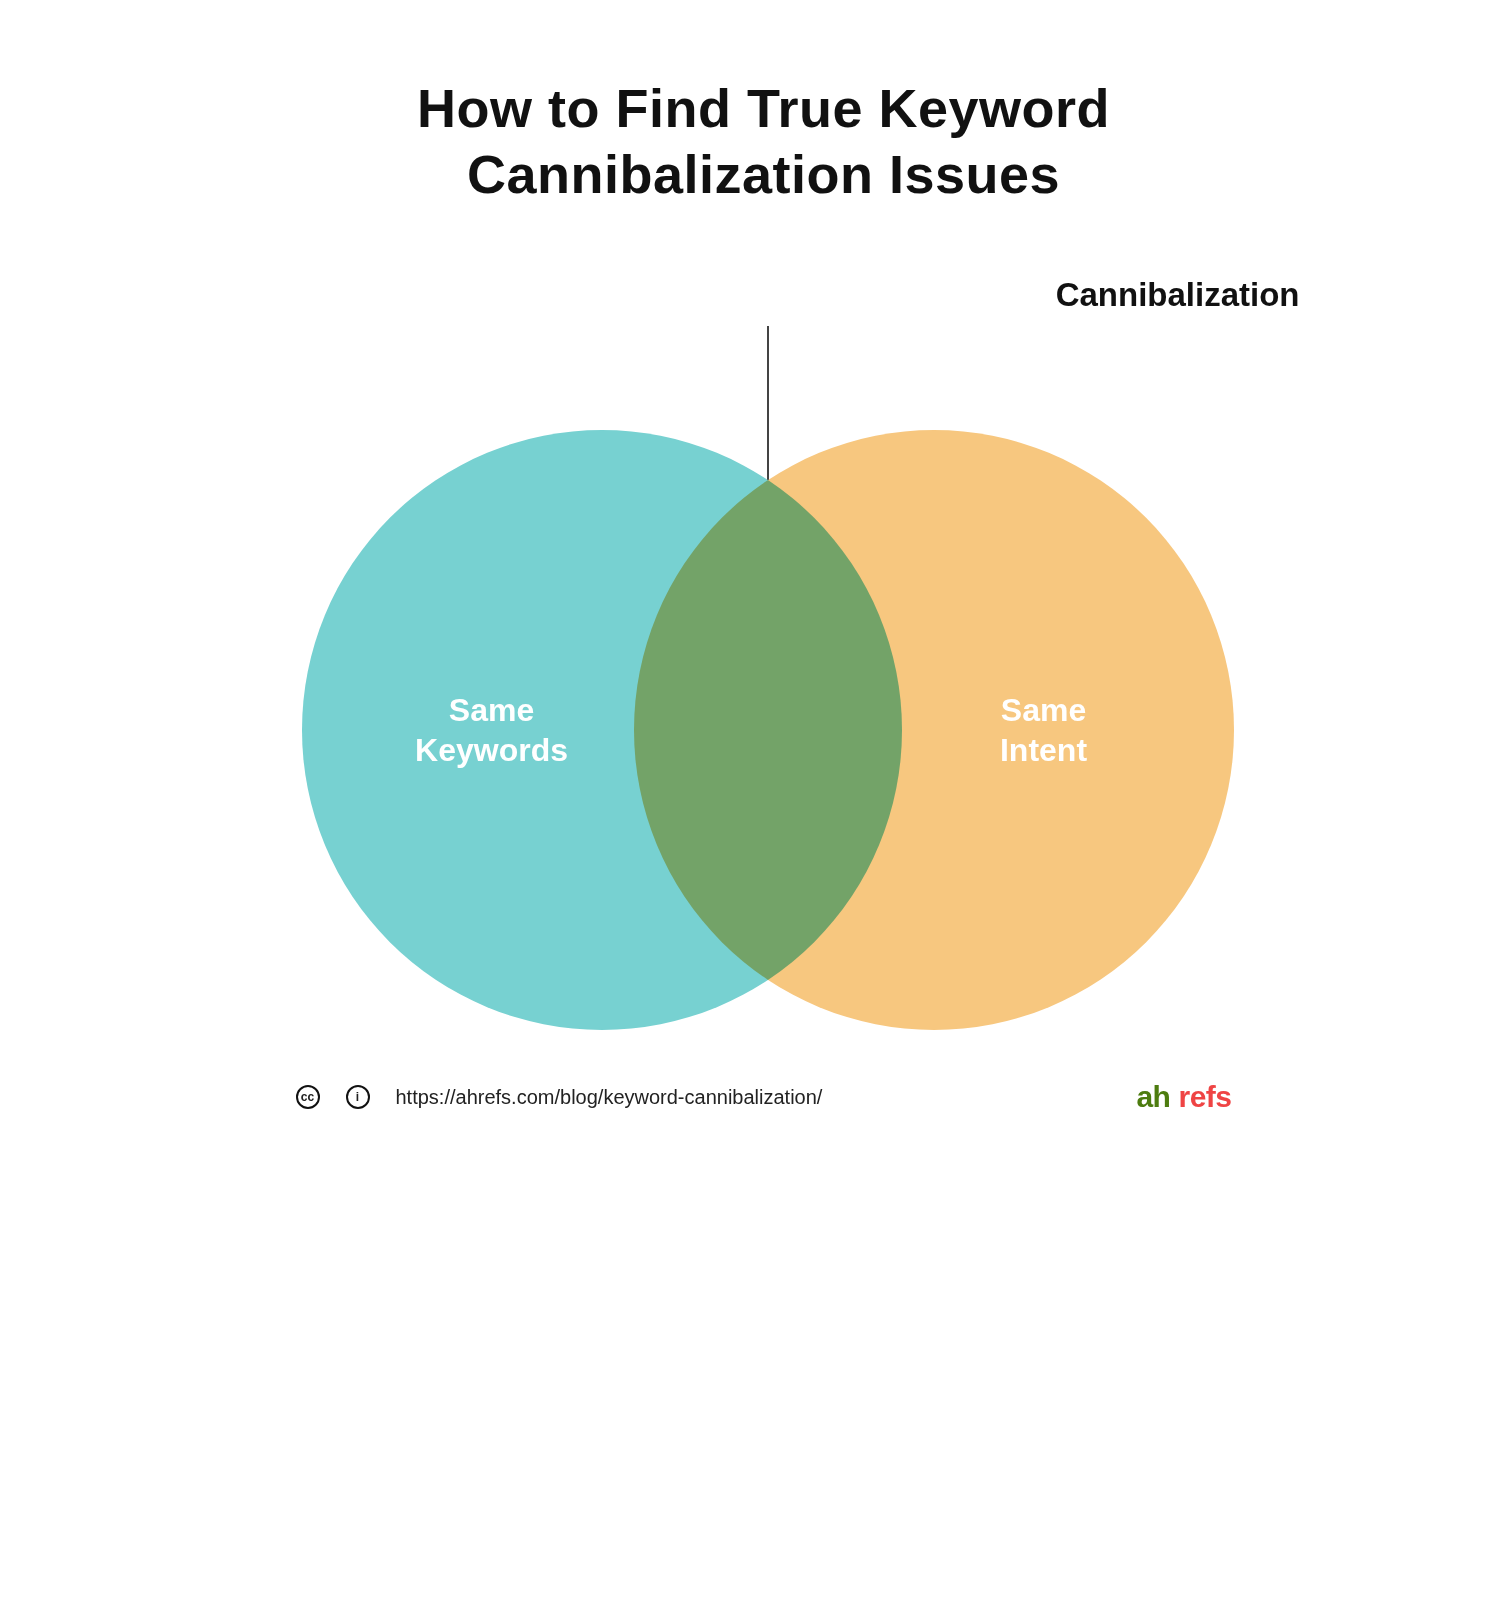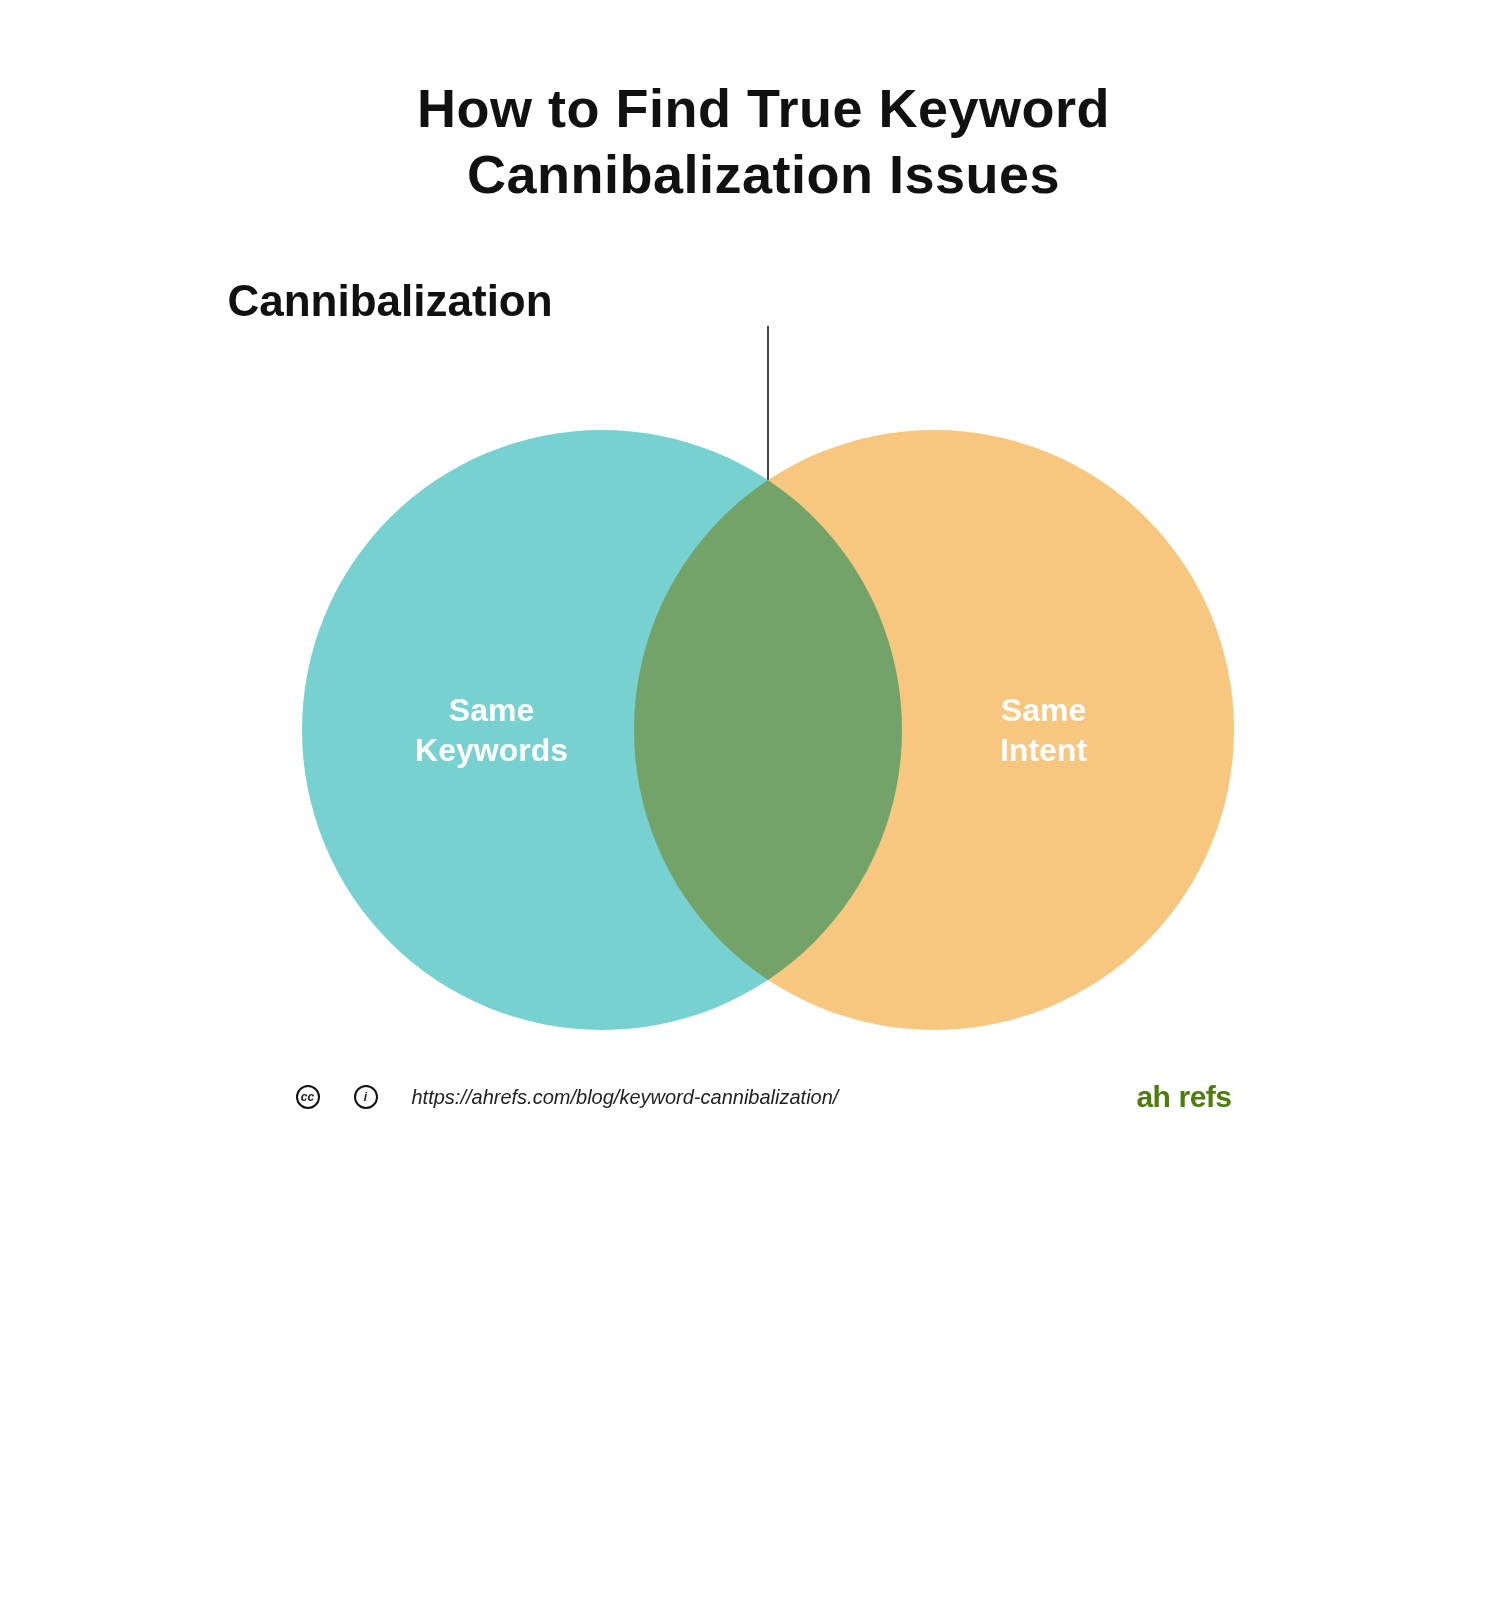--- a/index.html
+++ b/index.html
@@ -30,22 +30,22 @@
     font-size: 54px;
     font-weight: 800;
     line-height: 1.22;
     letter-spacing: 0.5px;
     color: #111;
   }
   .intersection-label {
     position: absolute;
     top: 260px;
     left: 0; right: 0;
-    text-align: left;
-    font-size: 44px;
+    text-align: right;
+    font-size: 33px;
     font-weight: 700;
     color: #111;
   }
   .venn {
     position: absolute;
     top: 400px;
     left: 50%;
     transform: translateX(-50%);
     width: 940px;
     height: 620px;
@@ -110,41 +110,40 @@
     right: 60px;
     display: flex;
     align-items: center;
     justify-content: space-between;
     font-size: 20px;
     color: #222;
   }
   .footer-left {
     display: flex;
     align-items: center;
-    gap: 26px;
-    font-style: italic;
+    gap: 18px;
   }
   .cc-badge {
     display: inline-flex;
     align-items: center;
     justify-content: center;
     width: 24px; height: 24px;
     border: 2px solid #111;
     border-radius: 50%;
     font-size: 12px;
     font-weight: 700;
     line-height: 1;
   }
   .brand {
     font-size: 30px;
     font-weight: 800;
     letter-spacing: -0.5px;
   }
   .brand .b1 { color: #4d7c0f; }
-  .brand .b2 { color: #4d7c0f; }
+  .brand .b2 { color: #ef4444; }
 </style>
 </head>
 <body>
 
 <div class="canvas">
 
   <h1 class="title">How to Find True Keyword Cannibalization Issues</h1>
 
   <div class="intersection-label">Cannibalization</div>
 

